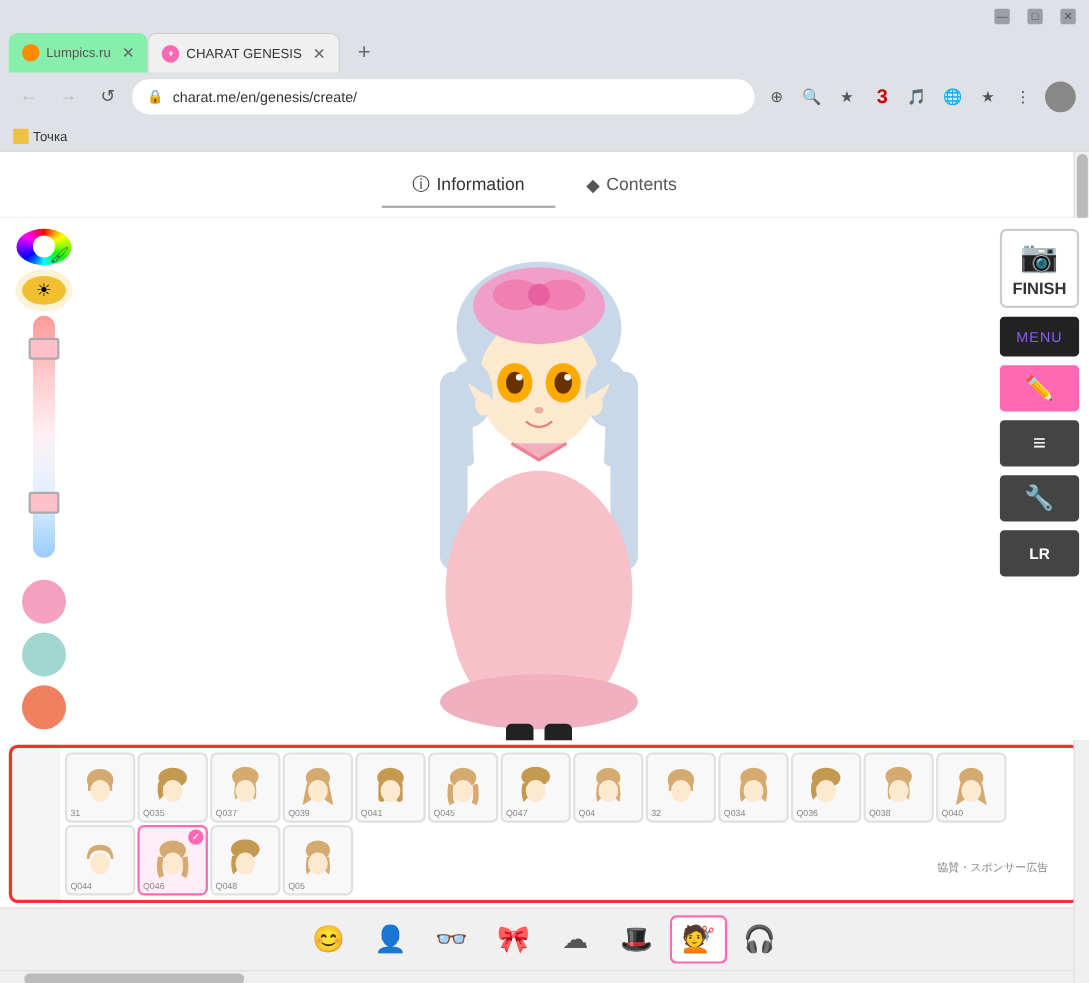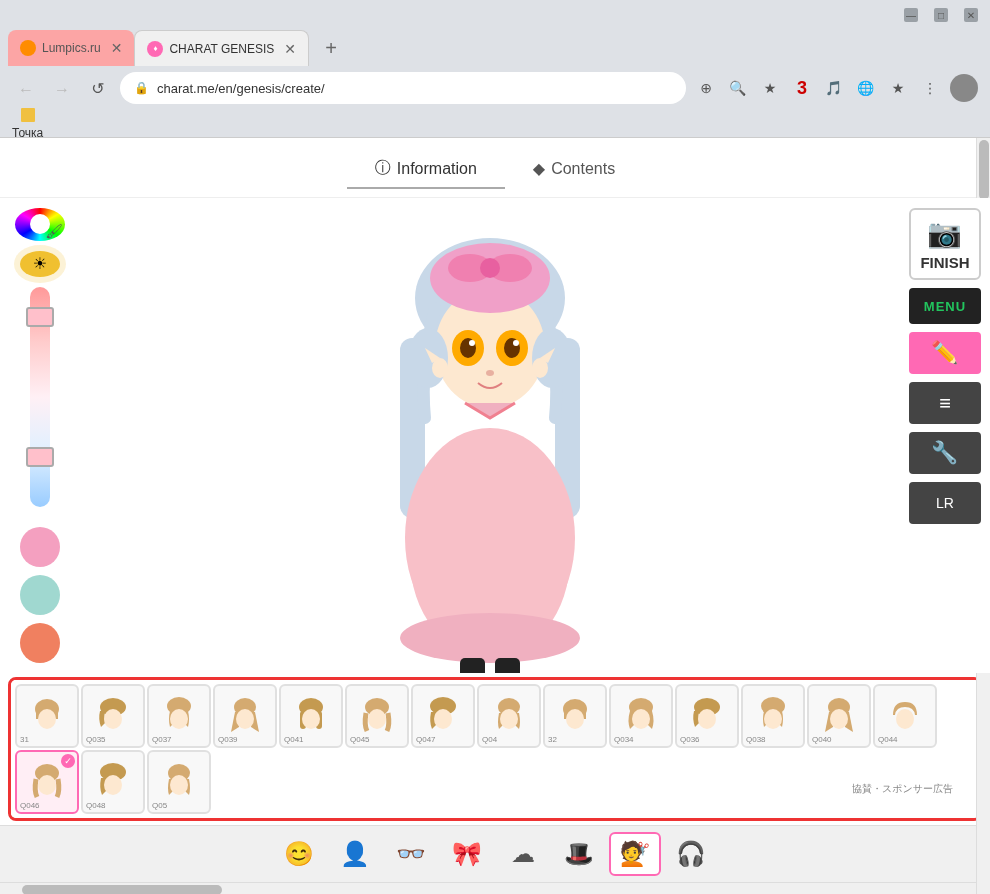--- a/index.html
+++ b/index.html
@@ -6,38 +6,38 @@
     body { font-family: Arial, sans-serif; background: #f0f0f0; width: 990px; height: 894px; overflow: hidden; }
 
     
     .browser-chrome { background: #dee1e6; width: 100%; }
     .title-bar { display: flex; align-items: center; justify-content: flex-end; padding: 8px 12px; background: #dee1e6; }
     .title-bar-controls { display: flex; gap: 16px; }
     .title-bar-btn { width: 14px; height: 14px; border-radius: 2px; background: #9aa0a6; cursor: pointer; display: flex; align-items: center; justify-content: center; font-size: 10px; color: #555; }
 
     .tabs-bar { display: flex; align-items: center; background: #dee1e6; padding: 0 8px; height: 36px; gap: 0; }
     .tab { display: flex; align-items: center; gap: 6px; padding: 0 12px; height: 36px; background: #f0f0f0; border-radius: 8px 8px 0 0; font-size: 12px; color: #333; cursor: pointer; border: 1px solid #ccc; border-bottom: none; }
-    .tab.inactive { background: #fca5a5; border: none; color: #555; }
+    .tab.inactive { background: #86efac; border: none; color: #555; }
     .tab .tab-icon { width: 16px; height: 16px; border-radius: 50%; }
     .tab .tab-icon.lumpics { background: #ff8c00; }
     .tab .tab-icon.charat { background: #ff69b4; display: flex; align-items: center; justify-content: center; color: white; font-size: 8px; font-weight: bold; }
     .tab .close-btn { margin-left: 4px; color: #666; font-size: 14px; cursor: pointer; }
     .new-tab-btn { background: none; border: none; font-size: 20px; color: #666; cursor: pointer; margin-left: 8px; width: 28px; height: 28px; display: flex; align-items: center; justify-content: center; border-radius: 50%; }
 
     .address-bar { display: flex; align-items: center; background: #dee1e6; padding: 4px 12px; gap: 8px; height: 44px; }
     .nav-btn { background: none; border: none; color: #555; font-size: 16px; cursor: pointer; padding: 4px; border-radius: 50%; width: 28px; height: 28px; display: flex; align-items: center; justify-content: center; }
     .nav-btn.disabled { color: #bbb; cursor: default; }
     .url-bar { flex: 1; background: white; border-radius: 20px; padding: 6px 14px; font-size: 13px; color: #333; display: flex; align-items: center; gap: 8px; height: 32px; }
     .url-bar .lock-icon { color: #666; font-size: 12px; }
     .url-text { color: #333; font-size: 13px; }
     .address-bar-actions { display: flex; gap: 8px; align-items: center; }
     .addr-icon { width: 24px; height: 24px; display: flex; align-items: center; justify-content: center; color: #555; font-size: 14px; cursor: pointer; border-radius: 50%; }
 
     .bookmark-bar { background: #dee1e6; padding: 2px 12px; height: 28px; display: flex; align-items: center; font-size: 12px; color: #333; border-bottom: 1px solid #ccc; }
-    .bookmark-item { display: flex; align-items: center; gap: 4px; cursor: pointer; flex-direction: column; }
+    .bookmark-item { display: flex; align-items: center; gap: 4px; cursor: pointer; }
     .bookmark-folder { width: 14px; height: 14px; background: #f0c040; border-radius: 1px; }
 
     
     .page-content { background: white; display: flex; flex-direction: column; height: calc(894px - 136px); position: relative; overflow: hidden; }
 
     
     .scrollbar-track { position: absolute; right: 0; top: 0; width: 14px; height: 100%; background: #f0f0f0; border-left: 1px solid #ddd; }
     .scrollbar-thumb { width: 10px; margin: 2px; height: 60px; background: #bbb; border-radius: 5px; }
 
     
@@ -68,27 +68,27 @@
 
     
     .canvas-area { flex: 1; display: flex; align-items: flex-start; justify-content: center; padding-top: 10px; position: relative; background: white; }
     .character-img { width: 320px; height: 520px; position: relative; display: flex; align-items: center; justify-content: center; }
 
     
     .right-tools { width: 90px; display: flex; flex-direction: column; align-items: center; padding: 10px 8px; gap: 8px; background: white; }
     .finish-btn { width: 72px; height: 72px; background: white; border: 2px solid #ccc; border-radius: 6px; display: flex; flex-direction: column; align-items: center; justify-content: center; cursor: pointer; gap: 4px; }
     .finish-label { font-size: 15px; font-weight: bold; color: #333; }
     .camera-icon { font-size: 28px; color: #333; }
-    .menu-btn { width: 72px; height: 36px; background: #222; border-radius: 4px; display: flex; align-items: center; justify-content: center; cursor: pointer; color: #22c55e; font-size: 13px; font-weight: bold; letter-spacing: 1px; }
+    .menu-btn { width: 72px; height: 36px; background: #222; border-radius: 4px; display: flex; align-items: center; justify-content: center; cursor: pointer; color: #8b5cf6; font-size: 13px; font-weight: normal; letter-spacing: 1px; }
     .tool-btn { width: 72px; height: 42px; background: #444; border-radius: 4px; display: flex; align-items: center; justify-content: center; cursor: pointer; }
     .tool-btn.active { background: #ff69b4; }
     .tool-icon { font-size: 22px; color: white; }
 
     
-    .hair-grid-section { background: #f5f5f5; border: 3px solid #e33; border-radius: 8px; margin: 4px 8px; overflow: hidden; }
+    .hair-grid-section { background: #f5f5f5; border: 3px solid #e33; border-radius: 8px; margin: 4px 8px; overflow: hidden; padding-left: 44px; }
     .hair-grid { display: flex; flex-wrap: wrap; gap: 2px; padding: 4px; background: white; }
     .hair-item { width: 64px; height: 64px; background: #f8f8f8; border-radius: 6px; border: 2px solid #e0e0e0; display: flex; flex-direction: column; align-items: center; justify-content: center; cursor: pointer; position: relative; }
     .hair-item.selected { border: 2px solid #ff69b4; background: #ffeef5; }
     .hair-num { font-size: 8px; color: #888; position: absolute; bottom: 2px; left: 3px; }
     .hair-check { position: absolute; top: 2px; right: 2px; width: 14px; height: 14px; background: #ff69b4; border-radius: 50%; display: flex; align-items: center; justify-content: center; color: white; font-size: 9px; }
 
     
     .category-bar { display: flex; align-items: center; justify-content: center; gap: 4px; background: #f0f0f0; padding: 6px 4px; border-top: 1px solid #ddd; }
     .cat-item { width: 52px; height: 44px; display: flex; flex-direction: column; align-items: center; justify-content: center; cursor: pointer; border-radius: 6px; border: 2px solid transparent; }
     .cat-item.active { border: 2px solid #ff69b4; background: white; }
@@ -269,21 +269,21 @@
       <div class="tool-btn active">
         <span class="tool-icon">✏️</span>
       </div>
       <div class="tool-btn">
         <span class="tool-icon" style="font-size:20px;">≡</span>
       </div>
       <div class="tool-btn">
         <span class="tool-icon">🔧</span>
       </div>
       <div class="tool-btn">
-        <span class="tool-icon" style="font-size:14px; font-weight:normal;">LR</span>
+        <span class="tool-icon" style="font-size:14px; font-weight:bold;">LR</span>
       </div>
     </div>
 
   </div>
 
   <div class="hair-grid-section">
     <div class="hair-grid" id="hair-grid-container">
     <div class="hair-item">
           <svg width="38" height="38" viewBox="0 0 38 38">
             <ellipse cx="19" cy="12" rx="12" ry="10" fill="#d4aa70"></ellipse>

